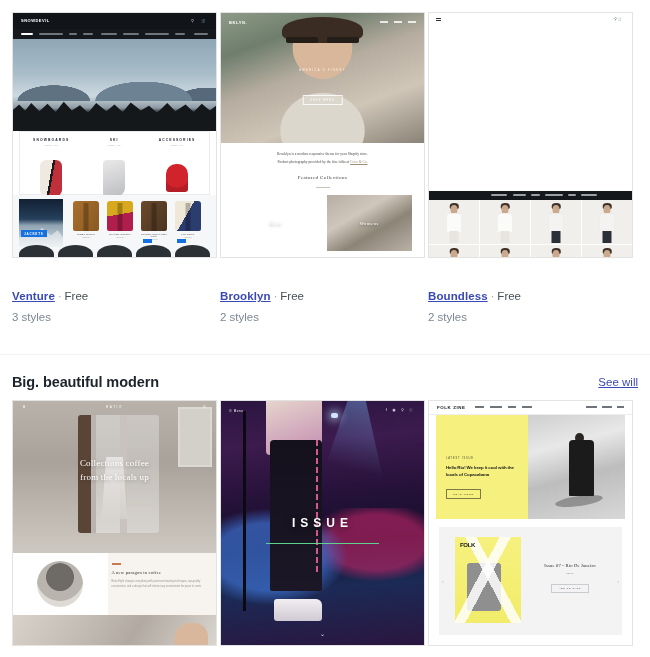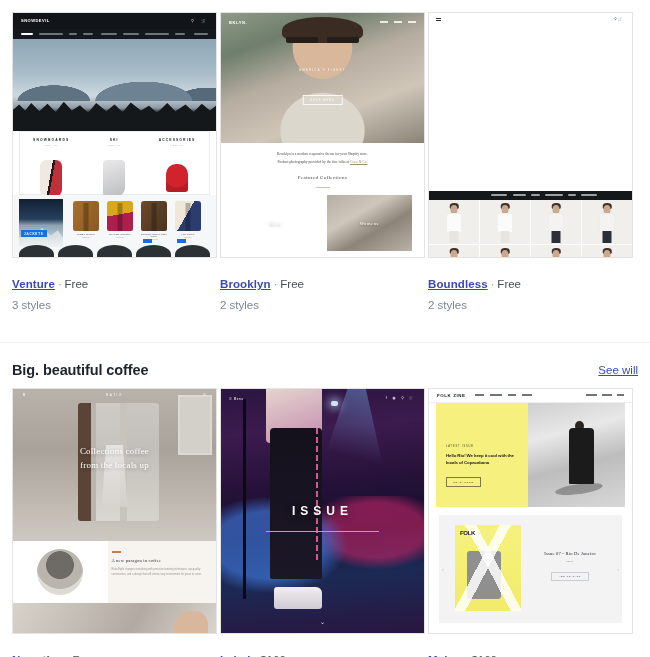--- a/index.html
+++ b/index.html
@@ -21,21 +21,21 @@
     padding: 12px 0 0 12px;
   }
   .theme-card { width: 205px; }
   .preview {
     width: 205px; height: 246px;
     background: #fff;
     border: 1px solid #e3e3e3;
     overflow: hidden;
     position: relative;
   }
-  .meta { padding-top: 14px; line-height: 1.35; }
+  .meta { padding-top: 14px; line-height: 1.35; margin-top: 12px; }
   .theme-link {
     font-size: 11.5px; color: #3a49b8; text-decoration: underline;
     font-weight: 600; letter-spacing: .1px;
   }
   .dot { color: #9aa0a6; font-size: 11px; margin: 0 3px; }
   .price { font-size: 11.5px; color: #464f57; }
   .styles { font-size: 11.5px; color: #7b8794; margin-top: 4px; }
 
   
   .section-head {
@@ -448,21 +448,21 @@
       <div class="meta">
         <div>
           <a class="theme-link" href="#">Boundless</a><span class="dot">·</span><span class="price">Free</span>
         </div>
         <div class="styles">2 styles</div>
       </div>
     </div>
   </div>
 
   <div class="section-head">
-    <div class="section-title">Big. beautiful coffee</div>
+    <div class="section-title">Big. beautiful modern</div>
     <a class="see-more" href="#">See will</a>
   </div>
 
   <div class="theme-grid" style="padding-top:10px">
 
     <div class="theme-card">
       <div class="preview">
         <div class="mini">
           <div class="r-hero">
             <div class="r-wall"></div>

